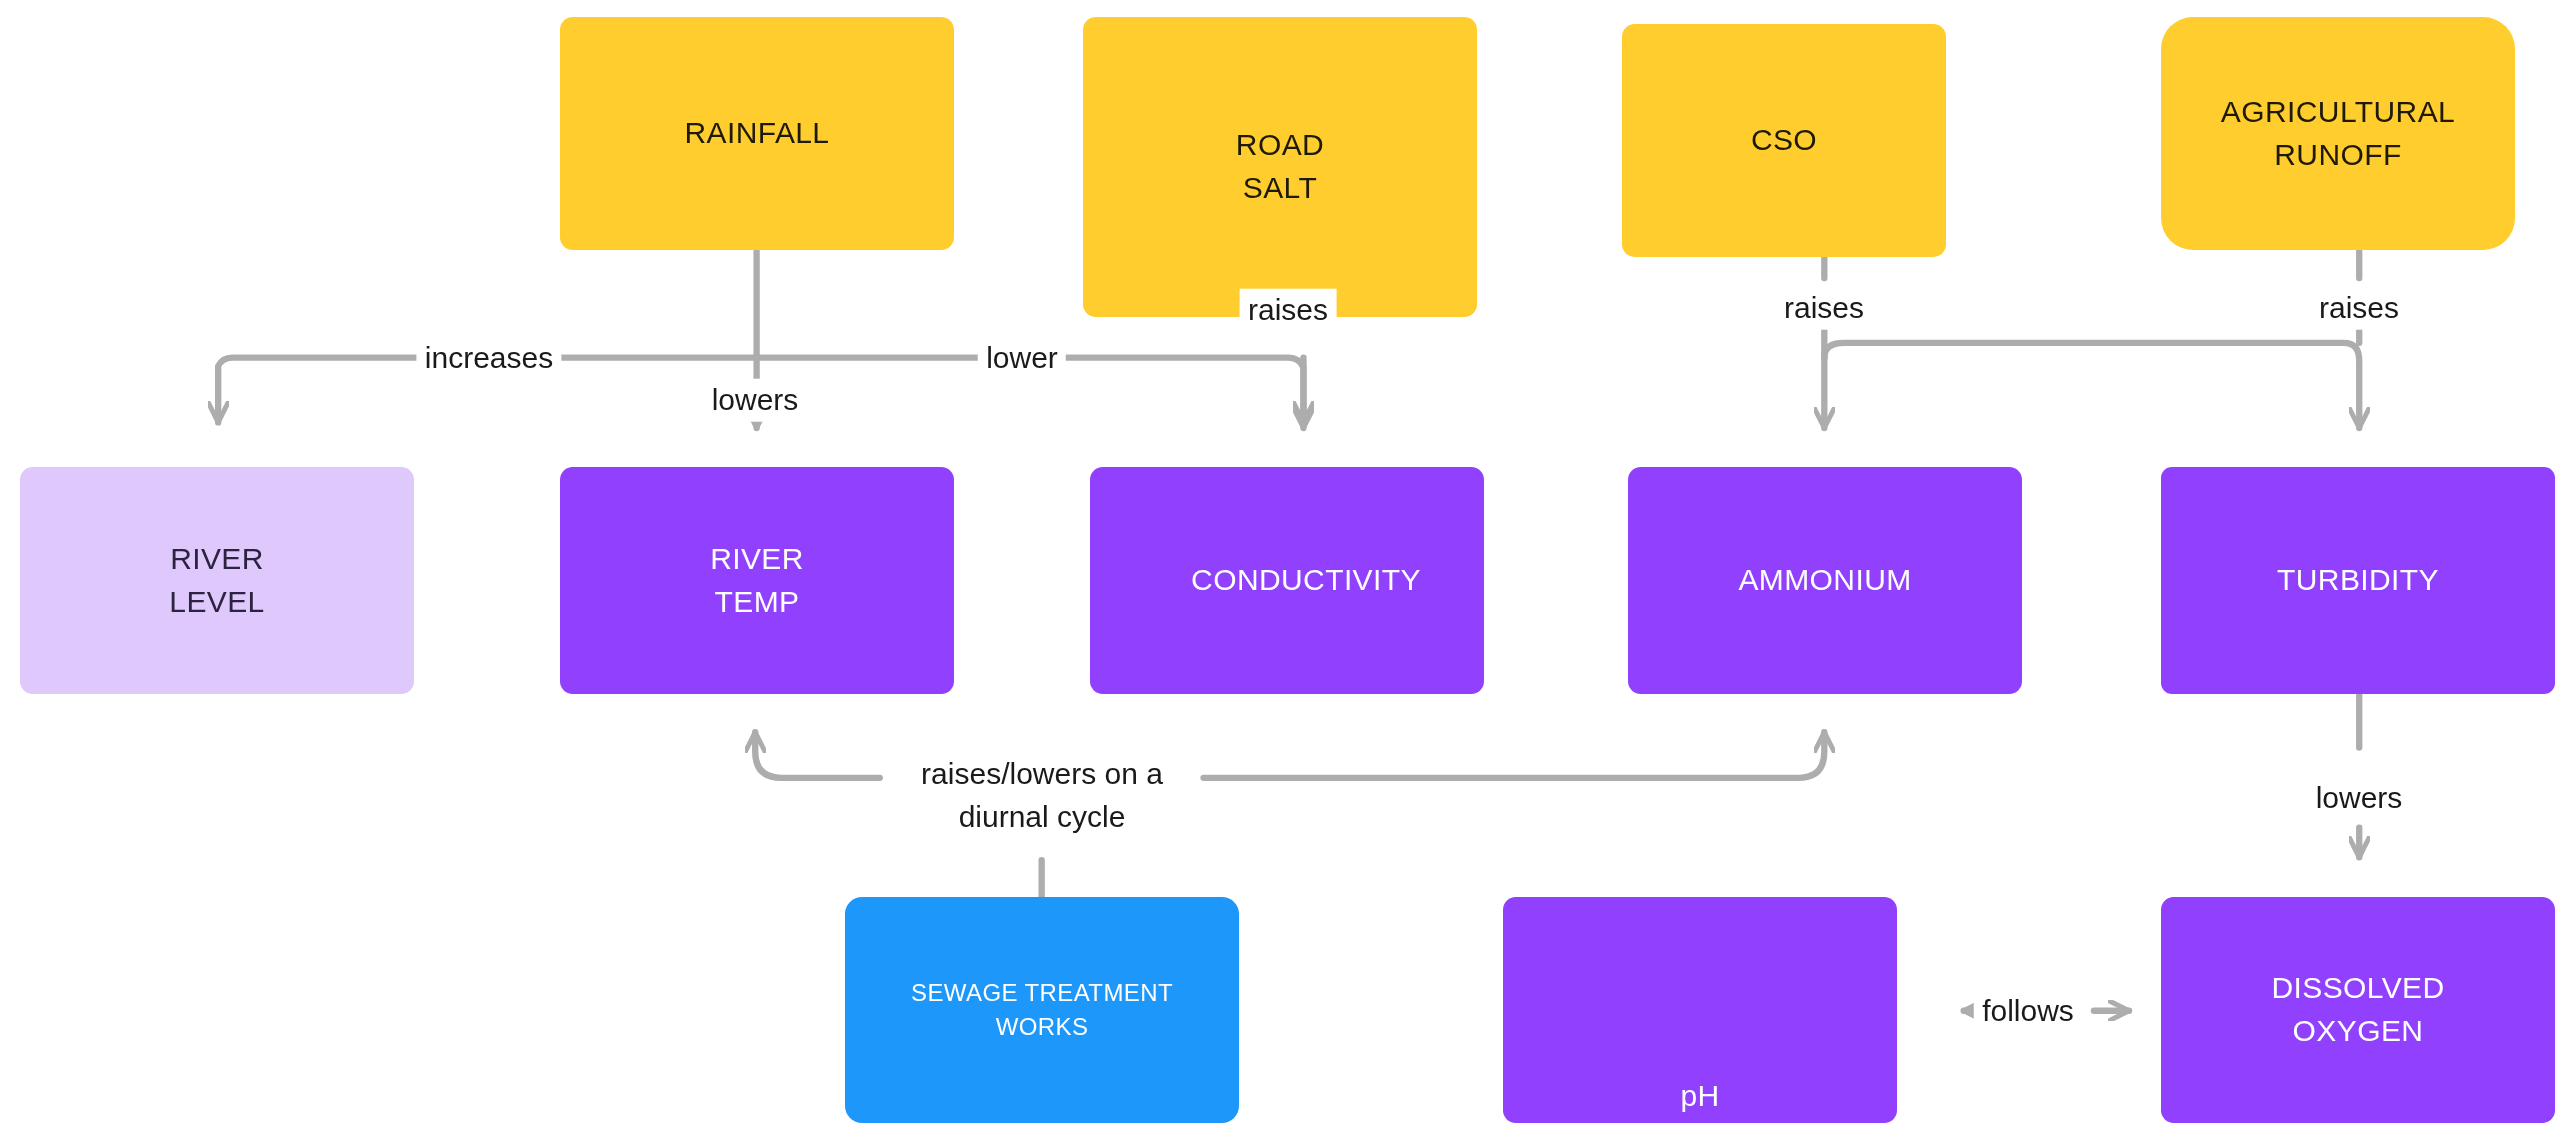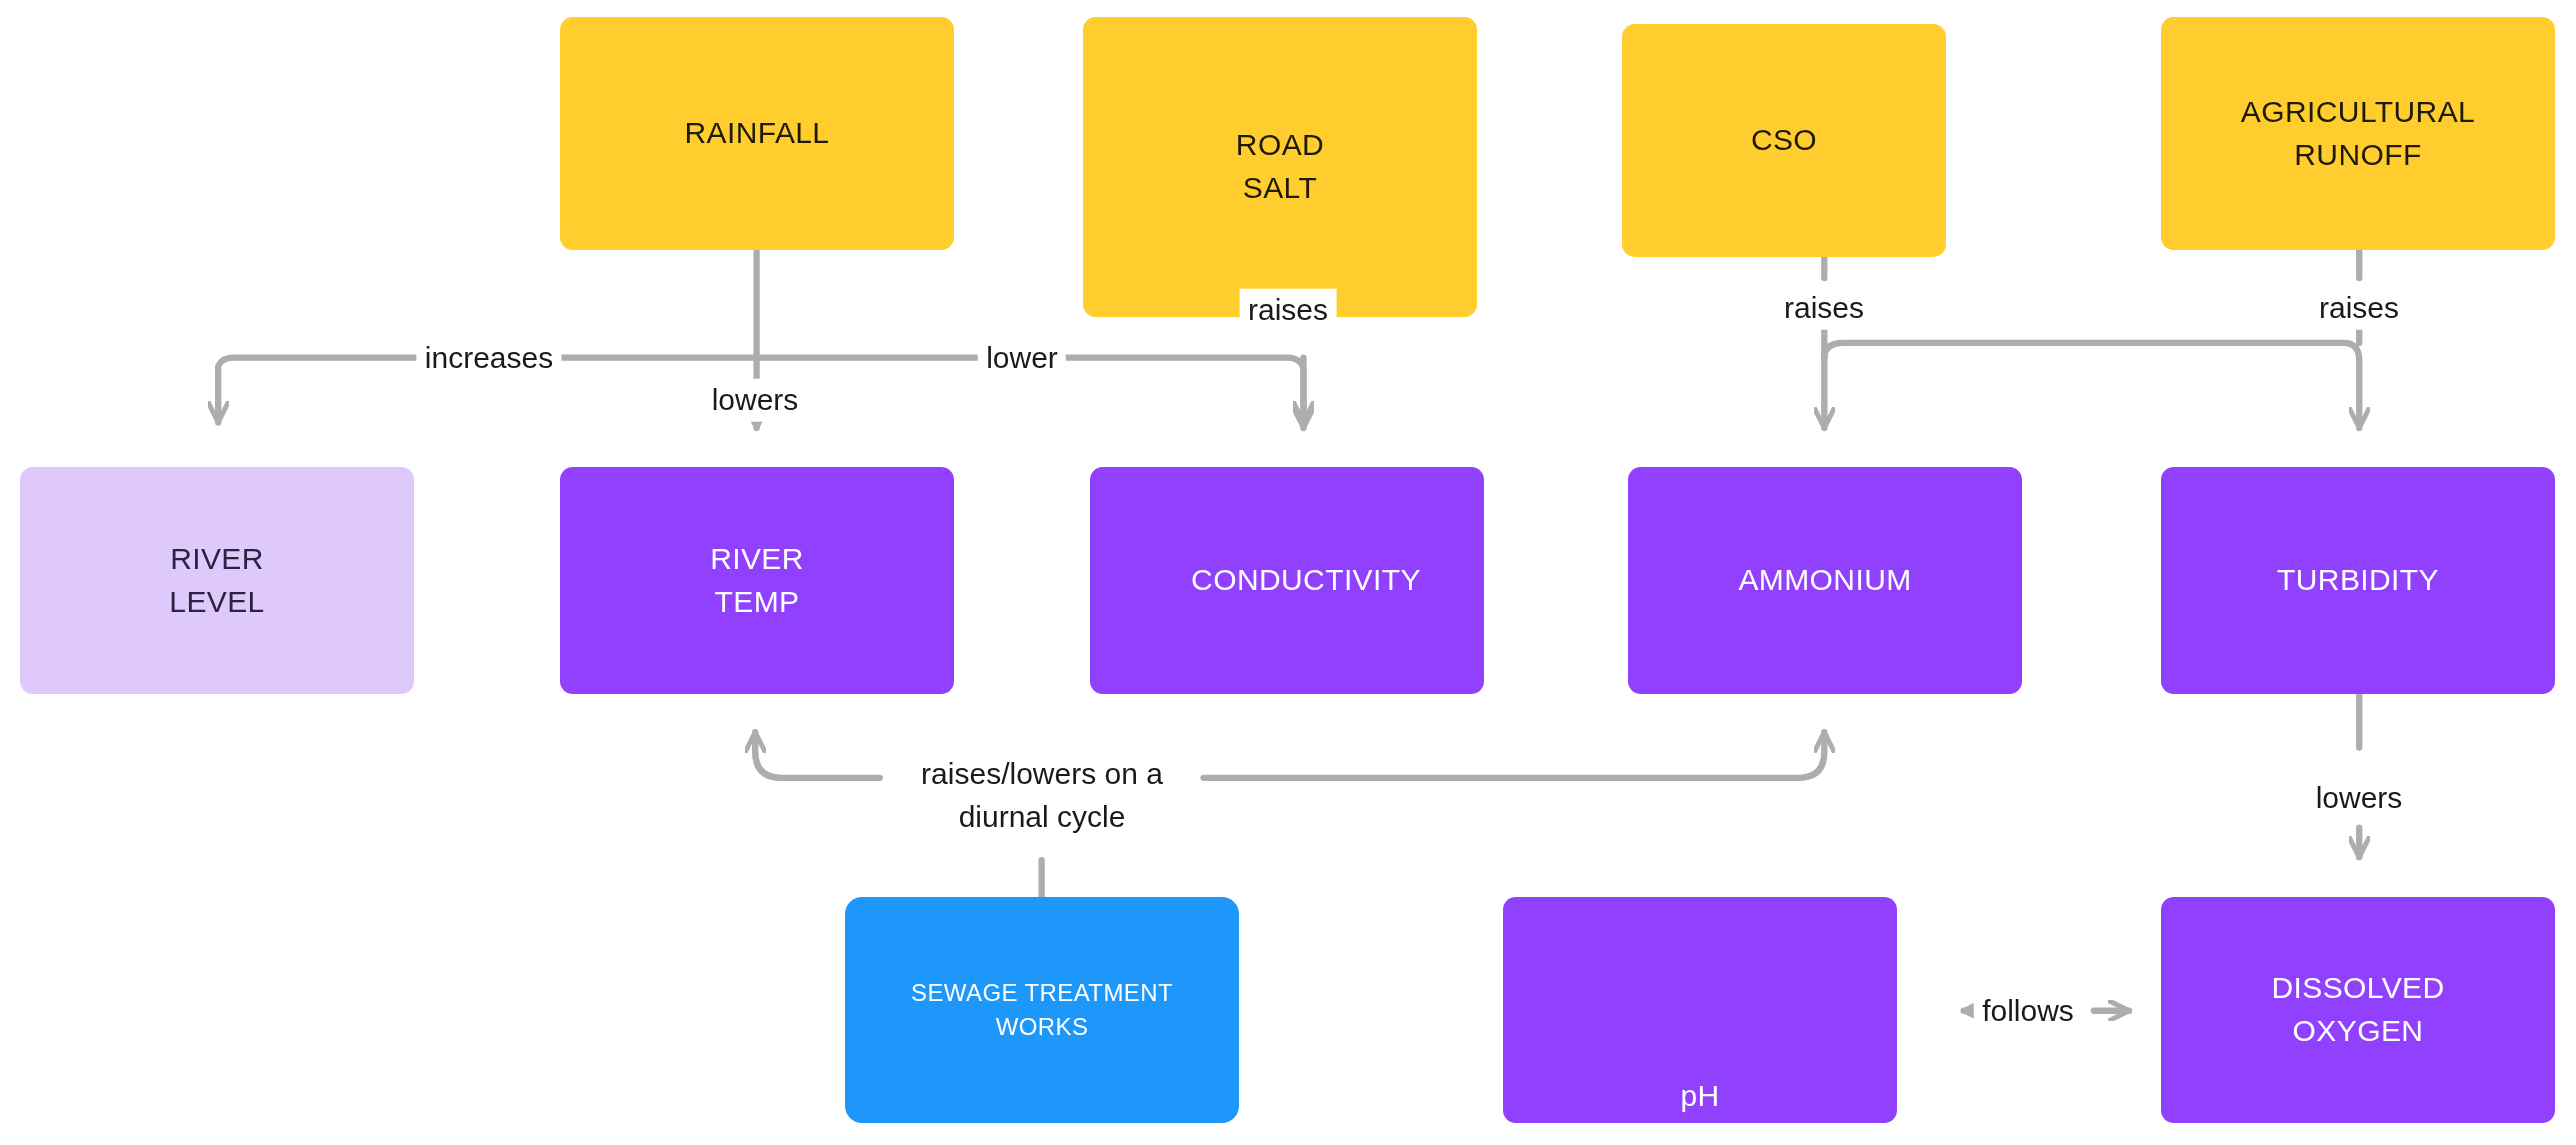--- a/index.html
+++ b/index.html
@@ -135,21 +135,21 @@
 
   <div class="node source" style="left:1083px; top:17px; width:394px; height:300px;">
     <span class="label">ROAD
 SALT</span>
   </div>
 
   <div class="node source" style="left:1622px; top:24px; width:324px; height:233px;">
     <span class="label">CSO</span>
   </div>
 
-  <div class="node source" style="left:2161px; top:17px; width:394px; height:233px;">
+  <div class="node source" style="left:2161px; top:17px; width:354px; height:233px;border-radius:32px;">
     <span class="label">AGRICULTURAL
 RUNOFF</span>
   </div>
 
   <div class="node measure-faded" style="left:20px; top:467px; width:394px; height:227px;">
     <span class="label">RIVER
 LEVEL</span>
   </div>
 
   <div class="node measure" style="left:560px; top:467px; width:394px; height:227px;">
@@ -158,21 +158,21 @@
   </div>
 
   <div class="node measure" style="left:1090px; top:467px; width:394px; height:227px;padding-left:48px;">
     <span class="label">CONDUCTIVITY</span>
   </div>
 
   <div class="node measure" style="left:1628px; top:467px; width:394px; height:227px;">
     <span class="label">AMMONIUM</span>
   </div>
 
-  <div class="node measure" style="left:2161px; top:467px; width:394px; height:227px;">
+  <div class="node measure" style="left:2161px; top:467px; width:394px; height:227px;border-radius:11px;">
     <span class="label">TURBIDITY</span>
   </div>
 
   <div class="node facility" style="left:845px; top:897px; width:394px; height:226px;">
     <span class="label">SEWAGE TREATMENT
 WORKS</span>
   </div>
 
   <div class="node measure" style="left:1503px; top:897px; width:394px; height:226px;align-items:flex-end;">
     <span class="label">pH</span>

